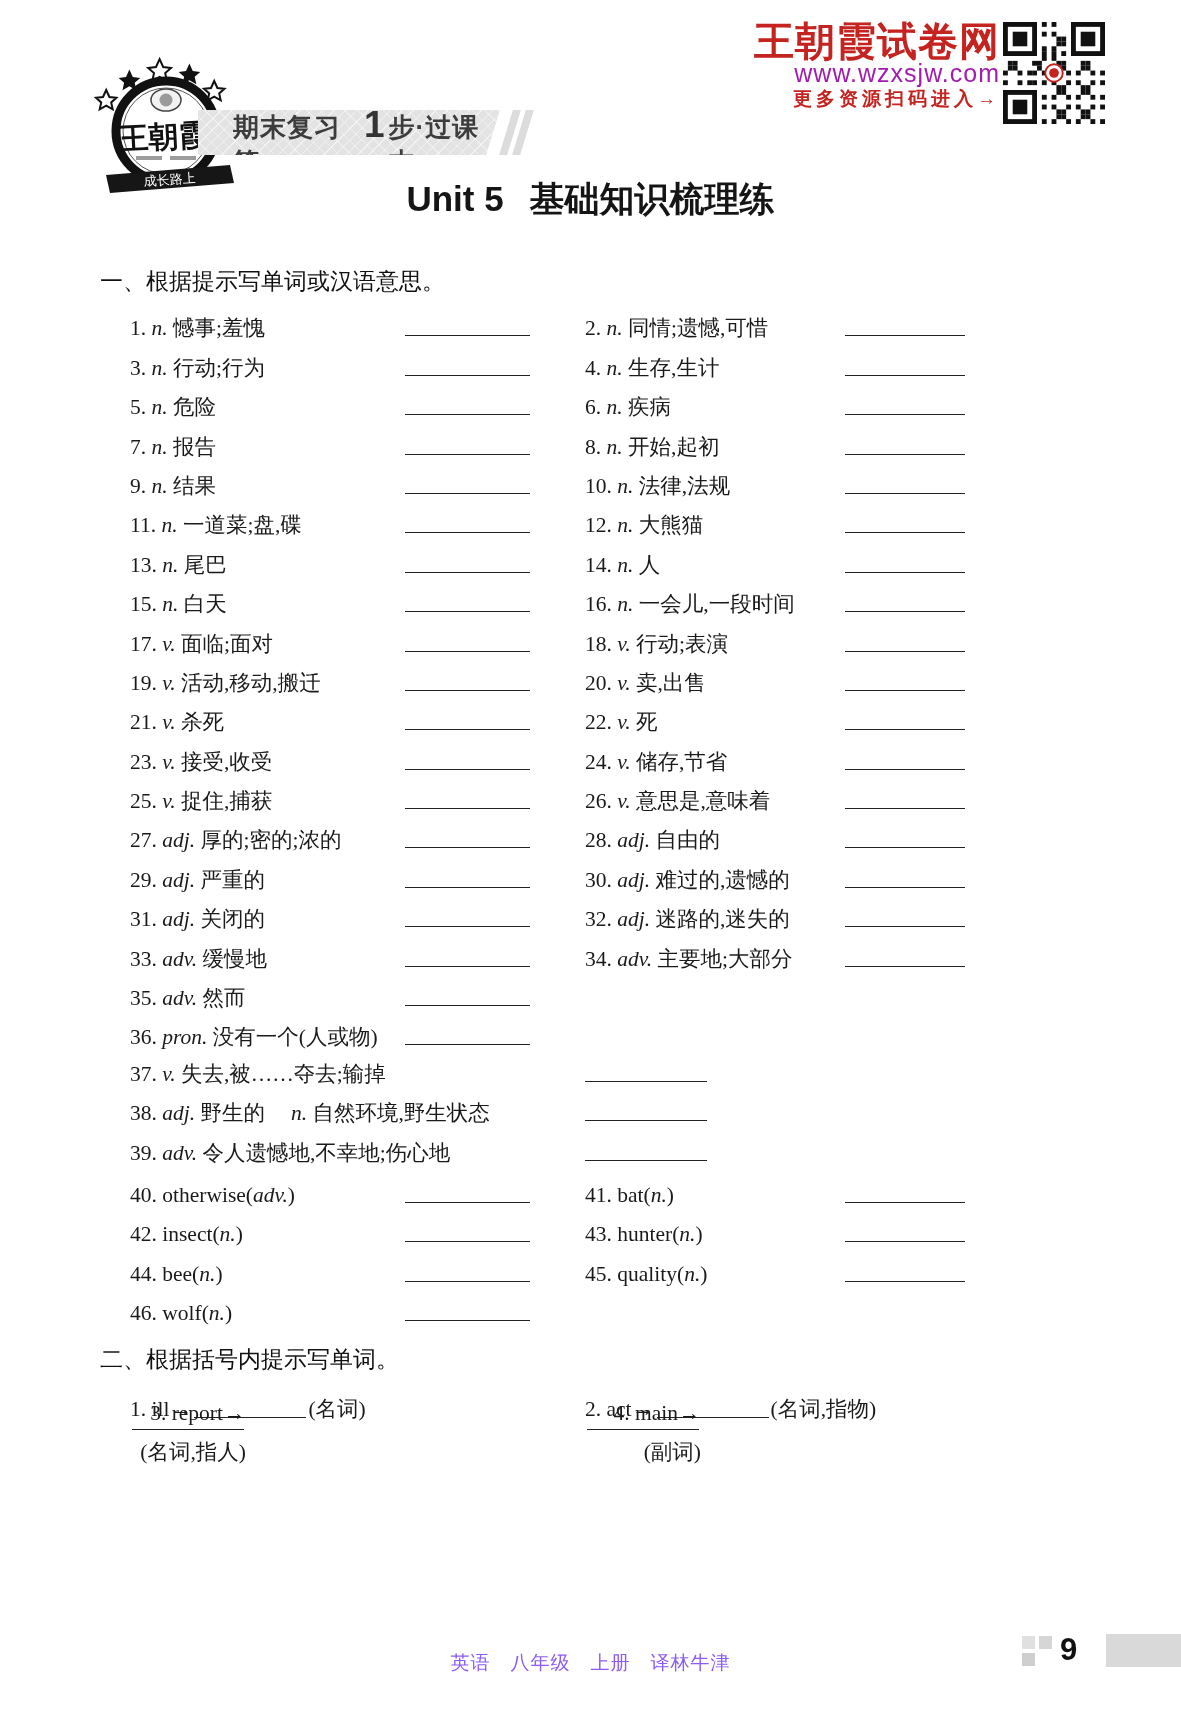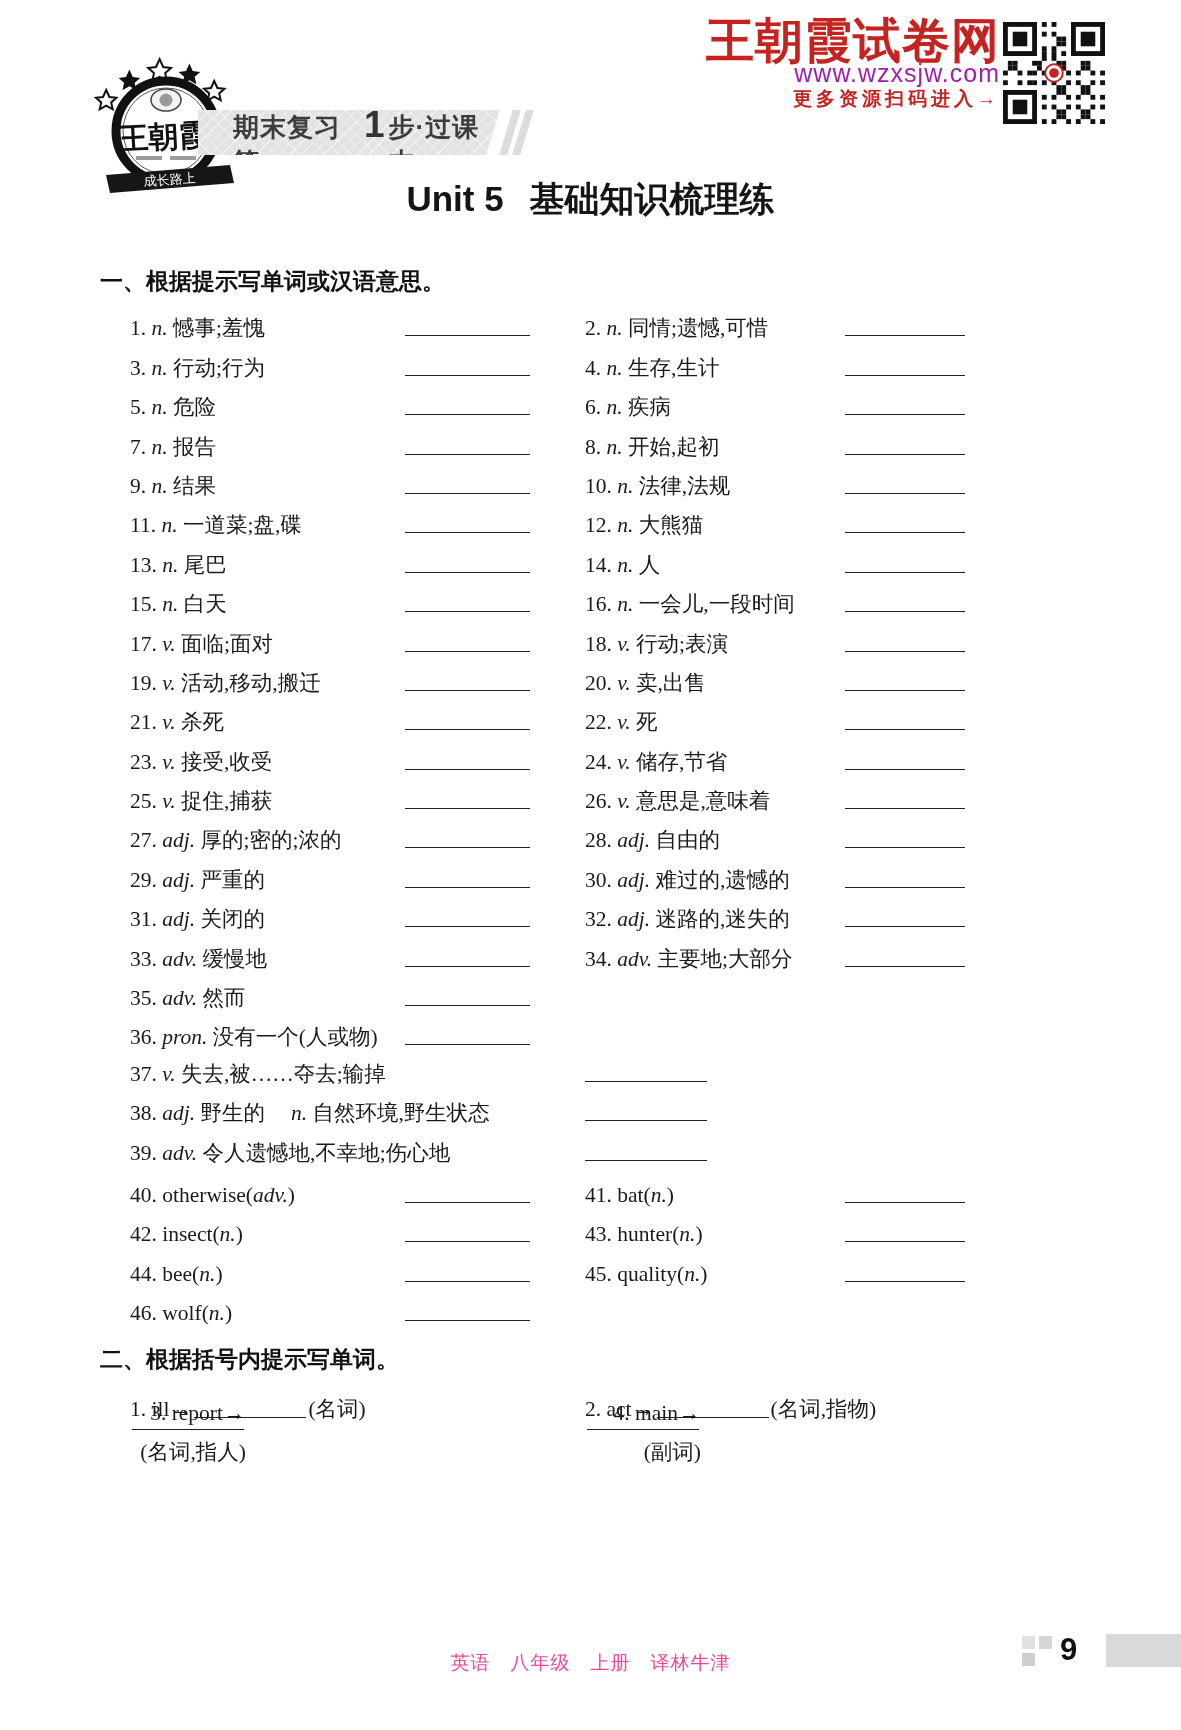--- a/index.html
+++ b/index.html
@@ -11,21 +11,21 @@
     color:#1a1a1a;
     overflow:hidden;
     margin:0 auto;
   }
   
   .site-block{
     position:absolute; top:22px; right:181px; text-align:right;
   }
   .site-title{
     font-family:"Liberation Sans","DejaVu Sans",sans-serif;
-    font-weight:bold; font-size:48px; line-height:38px; letter-spacing:1px;
+    font-weight:bold; font-size:40px; line-height:38px; letter-spacing:1px;
   }
   .site-url{
     font-family:"Liberation Sans","DejaVu Sans",sans-serif;
     font-size:25px; line-height:26px; letter-spacing:1px; font-weight:500;
   }
   .site-tagline{
     font-family:"Liberation Sans","DejaVu Sans",sans-serif;
     font-weight:bold; font-size:19px; line-height:22px; letter-spacing:4px; margin-top:2px;
   }
   .qr{position:absolute; top:22px; left:1003px; width:102px; height:102px;}
@@ -50,21 +50,21 @@
   .page-title{
     position:absolute; top:176px; left:0; width:100%; text-align:center;
     font-family:"Liberation Sans","DejaVu Sans",sans-serif;
     font-weight:bold; font-size:35px; color:#151515;
   }
   .page-title .gap{display:inline-block; width:26px;}
   
   .sec-heading{
     position:absolute; left:100px;
     font-family:"Liberation Sans","DejaVu Sans",sans-serif;
-    font-weight:bold; font-size:23px; color:#111;
+    font-weight:normal; font-size:23px; color:#111;
   }
   .sec1-heading{top:266px;}
   .sec2-heading{top:1344px;}
   .rows{position:absolute; left:100px; top:304px; width:980px;}
   .vrow{position:relative; height:39.4px;}
   .cell{position:absolute; bottom:0; display:flex; align-items:flex-end;}
   .cell-l{left:30px; width:400px;}
   .cell-r{left:485px; width:380px;}
   .lbl{font-size:21.5px; white-space:nowrap; line-height:30px;}
   .lbl i{font-family:"Liberation Serif","DejaVu Serif",serif; font-style:italic;}
@@ -79,21 +79,21 @@
   
   .rows2{position:absolute; left:100px; top:1382px; width:980px;}
   .vrow2{position:relative; height:43px;}
   .w2{display:flex; align-items:flex-end;}
   .w2 .lbl{line-height:31px;}
   .arrow{font-size:21px; padding:0 1px;}
   .line2{width:112px; height:0; border-bottom:1.6px solid #222; margin:0 2px 7px 2px;}
   
   .footer-center{
     position:absolute; left:0; width:100%; top:1650px; text-align:center;
-    font-size:19px; color:#ec4899; letter-spacing:1px;
+    font-size:19px; color:#8b5cf6; letter-spacing:1px;
   }
   .pagenum-wrap{position:absolute; left:1022px; top:1634px; width:159px; height:34px;}
   .sq{position:absolute; width:13px; height:13px;}
   .sq1{left:0; top:2px; background:#e0e0e0;}
   .sq2{left:17px; top:2px; background:#d6d6d6;}
   .sq3{left:0; top:19px; background:#cfcfcf;}
   .pagenum{
     position:absolute; left:38px; top:-2px;
     font-family:"Liberation Sans","DejaVu Sans",sans-serif;
     font-size:31px; font-weight:bold; color:#111;

